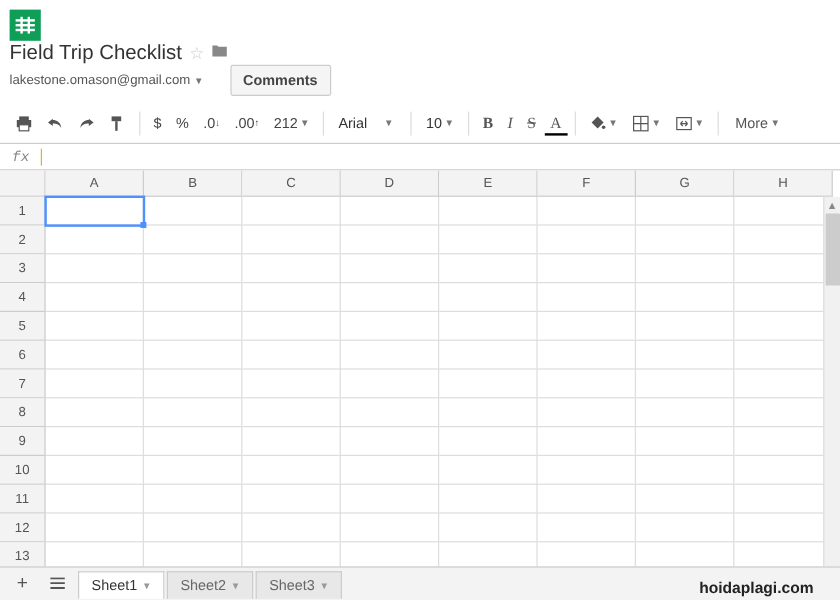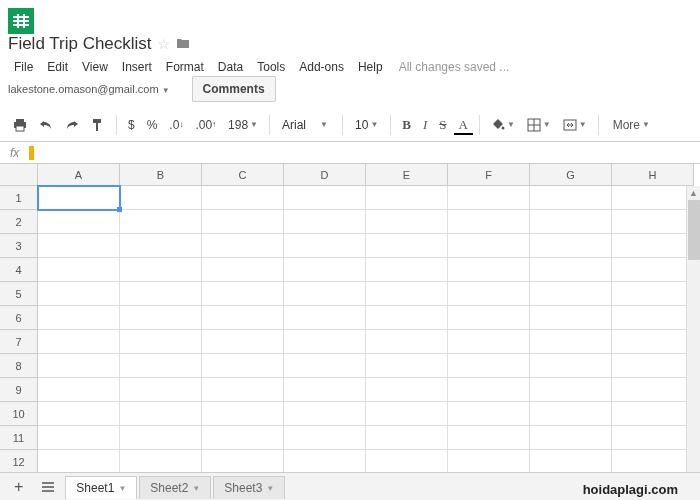--- a/index.html
+++ b/index.html
@@ -32,21 +32,21 @@
 .size-sel { padding: 2px 6px; font-size: 12px; color: #333; min-width: 28px; }
 .bold { font-weight: bold; font-family: serif; }
 .italic { font-style: italic; font-family: serif; }
 .strike { text-decoration: line-through; font-family: serif; }
 .text-color { border-bottom: 2px solid #000; font-family: serif; padding-bottom: 0; }
 .borders-icon svg { width: 14px; height: 14px; }
 .more-btn { font-size: 12px; color: #555; padding: 3px 8px; }
 
 
 .formula-bar { display: flex; align-items: center; border-bottom: 1px solid #ccc; height: 22px; }
-.fx-label { font-style: italic; font-size: 12px; color: #888; padding: 0 10px; border-right: 5px solid #eab308; font-family: Liberation Sans, sans-serif; }
+.fx-label { font-style: italic; font-size: 12px; color: #888; padding: 0 10px; border-right: 1px solid #eab308; font-family: Liberation Mono, monospace; }
 .fx-input { flex: 1; border: none; padding: 0 8px; font-size: 12px; outline: none; }
 
 
 .grid-wrap { position: relative; height: 388px; overflow: hidden; }
 .grid { display: grid; grid-template-columns: 38px repeat(8, 82px); }
 .col-head { background: #f3f3f3; border-right: 1px solid #ccc; border-bottom: 1px solid #ccc; text-align: center; font-size: 11px; color: #555; height: 22px; line-height: 22px; cursor: pointer; }
 .corner { background: #f3f3f3; border-right: 1px solid #ccc; border-bottom: 1px solid #ccc; height: 22px; }
 .row-head { background: #f3f3f3; border-right: 1px solid #ccc; border-bottom: 1px solid #ccc; text-align: center; font-size: 11px; color: #555; height: 24px; line-height: 24px; cursor: pointer; }
 .cell { border-right: 1px solid #ddd; border-bottom: 1px solid #ddd; height: 24px; cursor: cell; }
 .cell.selected { outline: 2px solid #4d90fe; outline-offset: -1px; position: relative; }
@@ -78,32 +78,20 @@
       </svg>
   </div>
   <div class="title-area">
     <div class="title-row">
       <span class="doc-title">Field Trip Checklist</span>
       <span class="star-icon">☆</span>
       <span class="folder-icon"><svg width="14" height="12" viewBox="0 0 14 12">
             <path d="M1 2h4l1 1h7v8H1z" fill="#888"></path>
           </svg></span>
     </div>
-    <div class="menu-row">
-      <span class="menu-item">File</span>
-      <span class="menu-item">Edit</span>
-      <span class="menu-item">View</span>
-      <span class="menu-item">Insert</span>
-      <span class="menu-item">Format</span>
-      <span class="menu-item">Data</span>
-      <span class="menu-item">Tools</span>
-      <span class="menu-item">Add-ons</span>
-      <span class="menu-item">Help</span>
-      <span class="status-text">All changes saved ...</span>
-    </div>
   </div>
   <div class="header-right">
     <span class="email"><span>lakestone.omason@gmail.com</span> <span class="email-arrow">▼</span></span>
     <button class="comments-btn">Comments</button>
 
   </div>
 </div>
 
 <div class="toolbar">
   <span class="tb-btn">
@@ -134,21 +122,21 @@
   <span class="tb-btn tb-text">%</span>
   <span class="tb-btn tb-text">
       <span>.0</span>
       <span style="font-size:8px">↓</span>
     </span>
   <span class="tb-btn tb-text">
       <span>.00</span>
       <span style="font-size:8px">↑</span>
     </span>
   <span class="tb-btn tb-text">
-      <span>198</span>
+      <span>212</span>
       <span class="tb-dd">▼</span>
     </span>
   <div class="tb-sep"></div>
   <span class="tb-btn font-sel">
       <span>Arial</span>
       <span class="tb-dd" style="float:right">▼</span>
     </span>
   <div class="tb-sep"></div>
   <span class="tb-btn size-sel">
       <span>10</span>

